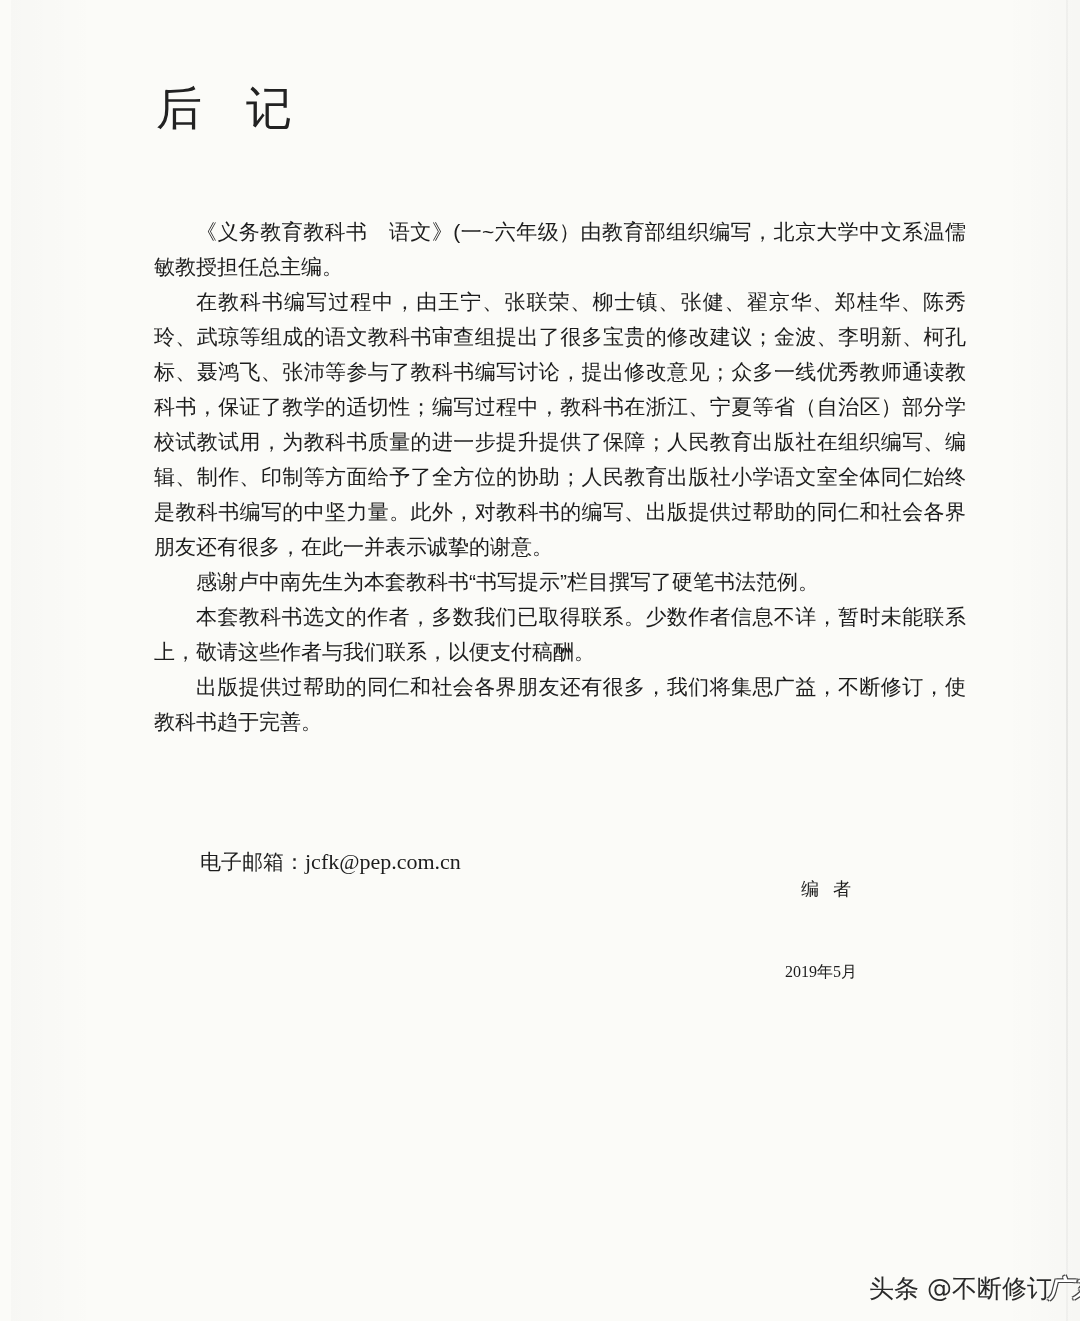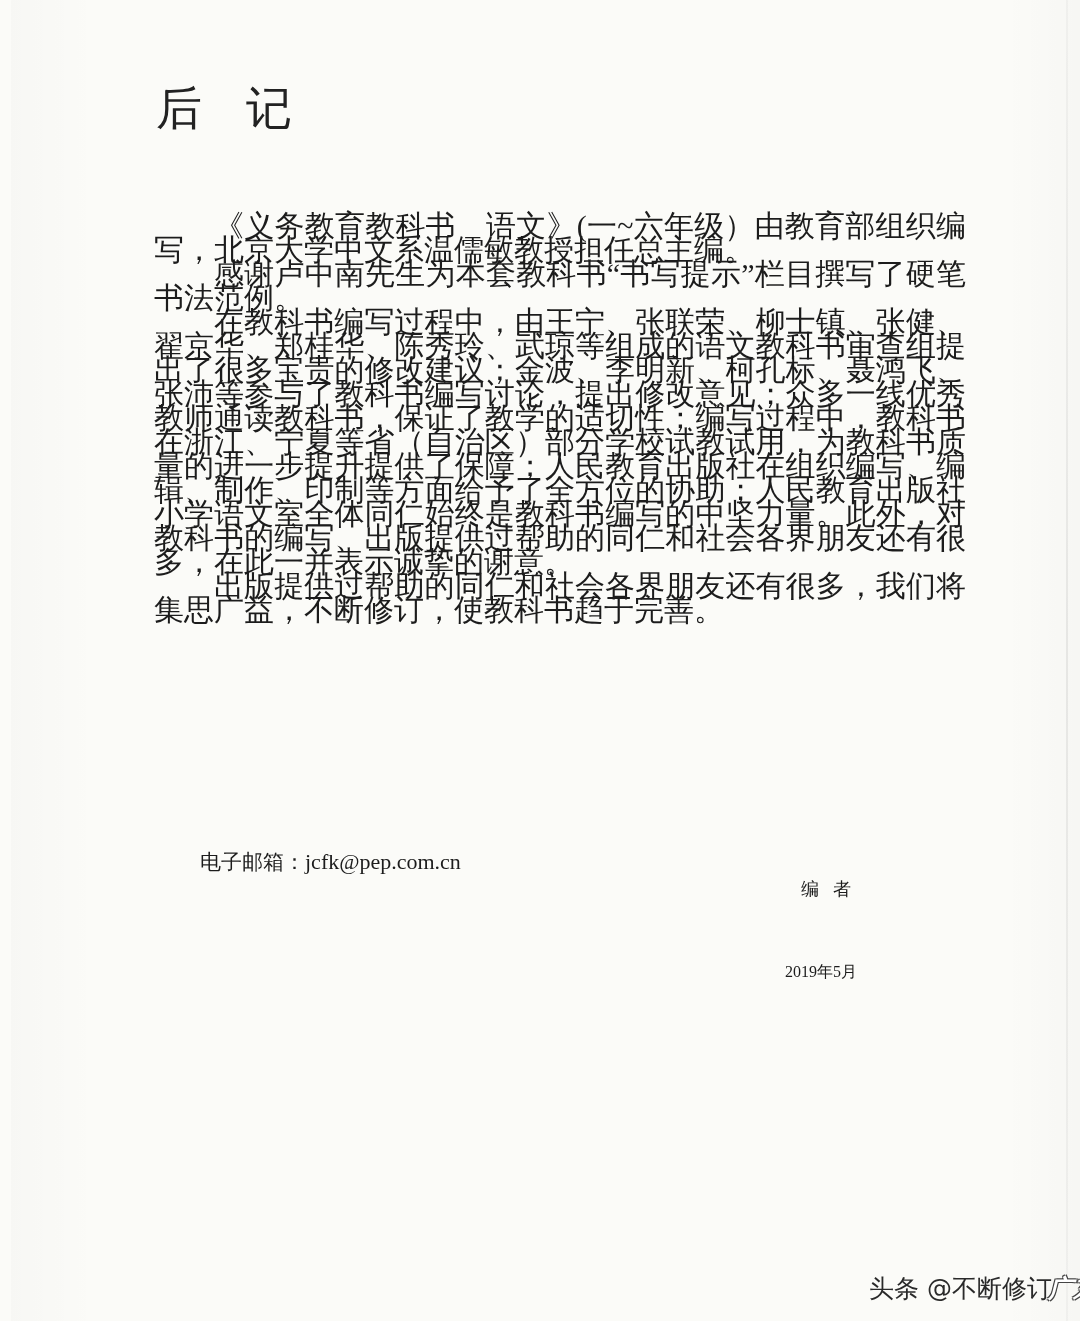--- a/index.html
+++ b/index.html
@@ -41,23 +41,23 @@
       font-weight: normal;
       letter-spacing: 44px;
       color: #222;
       margin: 0;
     }
     .body-text {
       position: absolute;
       left: 143px;
       top: 214px;
       width: 812px;
-      font-family: Liberation Serif, serif;
-      font-size: 30px;
-      line-height: 24px;
+      font-family: Liberation Sans, sans-serif;
+      font-size: 21px;
+      line-height: 35px;
       color: #1c1c1c;
       text-align: justify;
     }
     .body-text p {
       margin: 0;
       text-indent: 2em;
     }
     .email-line {
       position: absolute;
       left: 189px;
@@ -108,22 +108,23 @@
 </head>
 <body>
 
 <div class="page">
   <div class="fold-line"></div>
 
   <h1 class="title">后记</h1>
 
   <div class="body-text">
     <p>《义务教育教科书　语文》(一~六年级）由教育部组织编写，北京大学中文系温儒敏教授担任总主编。</p>
+    <p>在教科书编写过程中，由王宁、张联荣、柳士镇、张健、翟京华、郑桂华、陈秀玲、武琼等组成的语文教科书审查组提出了很多宝贵的修改建议；金波、李明新、柯孔标、聂鸿飞、张沛等参与了教科书编写讨论，提出修改意见；众多一线优秀教师通读教科书，保证了教学的适切性；编写过程中，教科书在浙江、宁夏等省（自治区）部分学校试教试用，为教科书质量的进一步提升提供了保障；人民教育出版社在组织编写、编辑、制作、印制等方面给予了全方位的协助；人民教育出版社小学语文室全体同仁始终是教科书编写的中坚力量。此外，对教科书的编写、出版提供过帮助的同仁和社会各界朋友还有很多，在此一并表示诚挚的谢意。</p>
     <p>感谢卢中南先生为本套教科书“书写提示”栏目撰写了硬笔书法范例。</p>
-    <p>在教科书编写过程中，由王宁、张联荣、柳士镇、张健、翟京华、郑桂华、陈秀玲、武琼等组成的语文教科书审查组提出了很多宝贵的修改建议；金波、李明新、柯孔标、聂鸿飞、张沛等参与了教科书编写讨论，提出修改意见；众多一线优秀教师通读教科书，保证了教学的适切性；编写过程中，教科书在浙江、宁夏等省（自治区）部分学校试教试用，为教科书质量的进一步提升提供了保障；人民教育出版社在组织编写、编辑、制作、印制等方面给予了全方位的协助；人民教育出版社小学语文室全体同仁始终是教科书编写的中坚力量。此外，对教科书的编写、出版提供过帮助的同仁和社会各界朋友还有很多，在此一并表示诚挚的谢意。</p>
+    <p>本套教科书选文的作者，多数我们已取得联系。少数作者信息不详，暂时未能联系上，敬请这些作者与我们联系，以便支付稿酬。</p>
     <p>出版提供过帮助的同仁和社会各界朋友还有很多，我们将集思广益，不断修订，使教科书趋于完善。</p>
   </div>
 
   <div class="email-line">
     <span>电子邮箱：</span><span class="addr">jcfk@pep.com.cn</span>
   </div>
 
   <div class="signature">编者</div>
   <div class="date">2019年5月</div>
 

